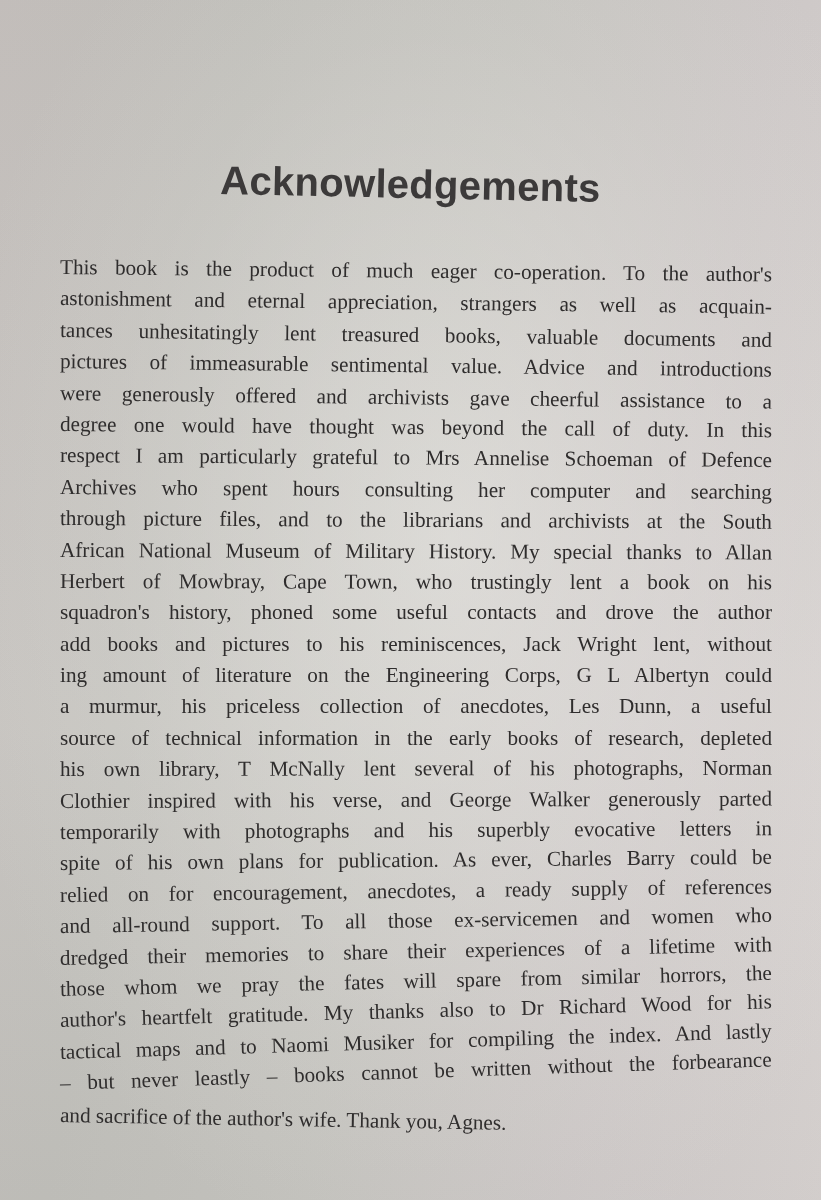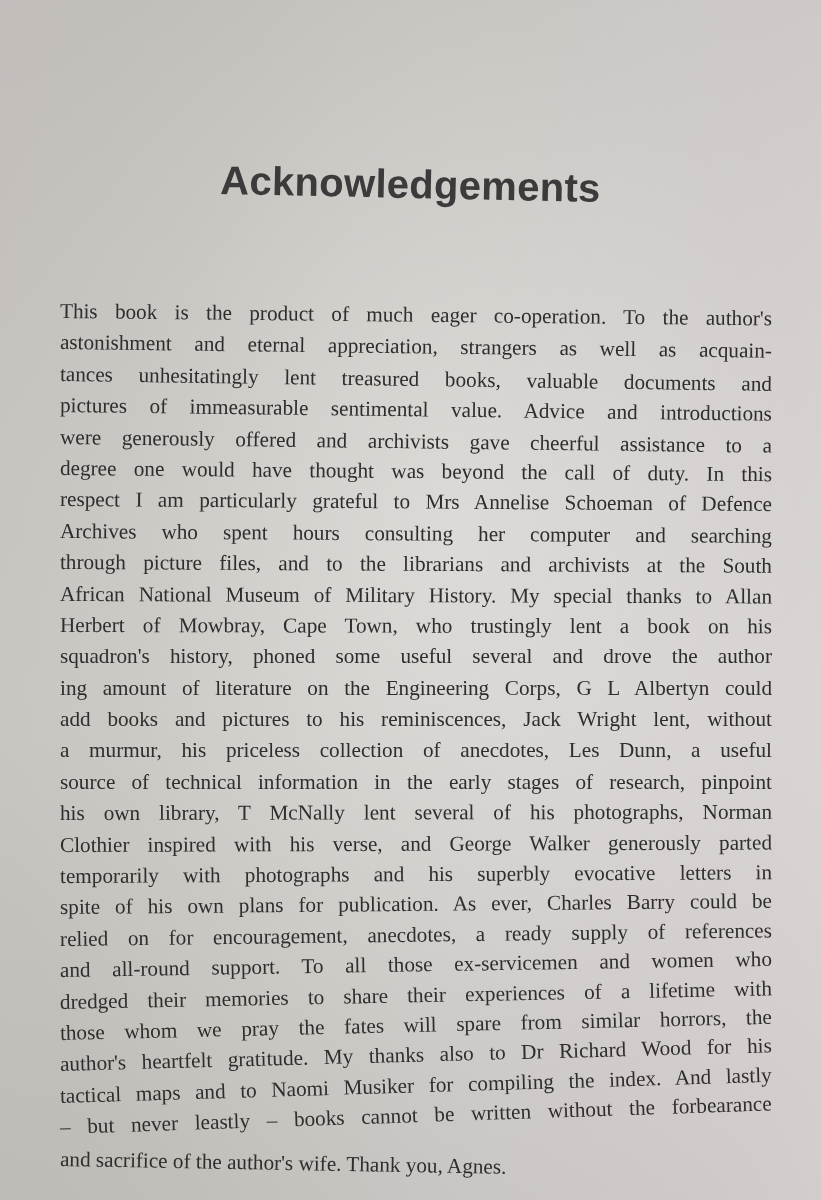--- a/index.html
+++ b/index.html
@@ -37,21 +37,20 @@
       transform-origin: 50% 50%;
     }
     .body-text {
       position: absolute;
       left: 60px;
       top: 252px;
       width: 712px;
       font-family: "Liberation Serif", serif;
       font-size: 21.2px;
       color: #2f2d2d;
-      margin-top: 44px;
     }
     .line {
       display: block;
       height: 31.4px;
       line-height: 31.4px;
       white-space: nowrap;
       text-align: justify;
       text-align-last: justify;
       transform-origin: 0% 50%;
     }
@@ -70,25 +69,25 @@
     <span class="line" style="transform: rotate(0.7deg);">astonishment and eternal appreciation, strangers as well as acquain-</span>
     <span class="line" style="transform: rotate(0.8deg);">tances unhesitatingly lent treasured books, valuable documents and</span>
     <span class="line" style="transform: rotate(0.7deg);">pictures of immeasurable sentimental value. Advice and introductions</span>
     <span class="line" style="transform: rotate(0.7deg);">were generously offered and archivists gave cheerful assistance to a</span>
     <span class="line" style="transform: rotate(0.5deg);">degree one would have thought was beyond the call of duty. In this</span>
     <span class="line" style="transform: rotate(0.4deg);">respect I am particularly grateful to Mrs Annelise Schoeman of Defence</span>
     <span class="line" style="transform: rotate(0.4deg);">Archives who spent hours consulting her computer and searching</span>
     <span class="line" style="transform: rotate(0.3deg);">through picture files, and to the librarians and archivists at the South</span>
     <span class="line" style="transform: rotate(0.2deg);">African National Museum of Military History. My special thanks to Allan</span>
     <span class="line" style="transform: rotate(0.1deg);">Herbert of Mowbray, Cape Town, who trustingly lent a book on his</span>
-    <span class="line">squadron's history, phoned some useful several and drove the author</span>
+    <span class="line">squadron's history, phoned some useful contacts and drove the author</span>
+    <span class="line">add books and pictures to his reminiscences, Jack Wright lent, without</span>
     <span class="line">ing amount of literature on the Engineering Corps, G L Albertyn could</span>
-    <span class="line">add books and pictures to his reminiscences, Jack Wright lent, without</span>
     <span class="line">a murmur, his priceless collection of anecdotes, Les Dunn, a useful</span>
-    <span class="line">source of technical information in the early stages of research, pinpoint</span>
+    <span class="line">source of technical information in the early books of research, depleted</span>
     <span class="line" style="transform: rotate(-0.1deg);">his own library, T McNally lent several of his photographs, Norman</span>
     <span class="line" style="transform: rotate(-0.2deg);">Clothier inspired with his verse, and George Walker generously parted</span>
     <span class="line" style="transform: rotate(-0.3deg);">temporarily with photographs and his superbly evocative letters in</span>
     <span class="line" style="transform: rotate(-0.5deg);">spite of his own plans for publication. As ever, Charles Barry could be</span>
     <span class="line" style="transform: rotate(-0.7deg);">relied on for encouragement, anecdotes, a ready supply of references</span>
     <span class="line" style="transform: rotate(-0.9deg);">and all-round support. To all those ex-servicemen and women who</span>
     <span class="line" style="transform: rotate(-1.1deg);">dredged their memories to share their experiences of a lifetime with</span>
     <span class="line" style="transform: rotate(-1.3deg);">those whom we pray the fates will spare from similar horrors, the</span>
     <span class="line" style="transform: rotate(-1.5deg);">author's heartfelt gratitude. My thanks also to Dr Richard Wood for his</span>
     <span class="line" style="transform: rotate(-1.7deg);">tactical maps and to Naomi Musiker for compiling the index. And lastly</span>

